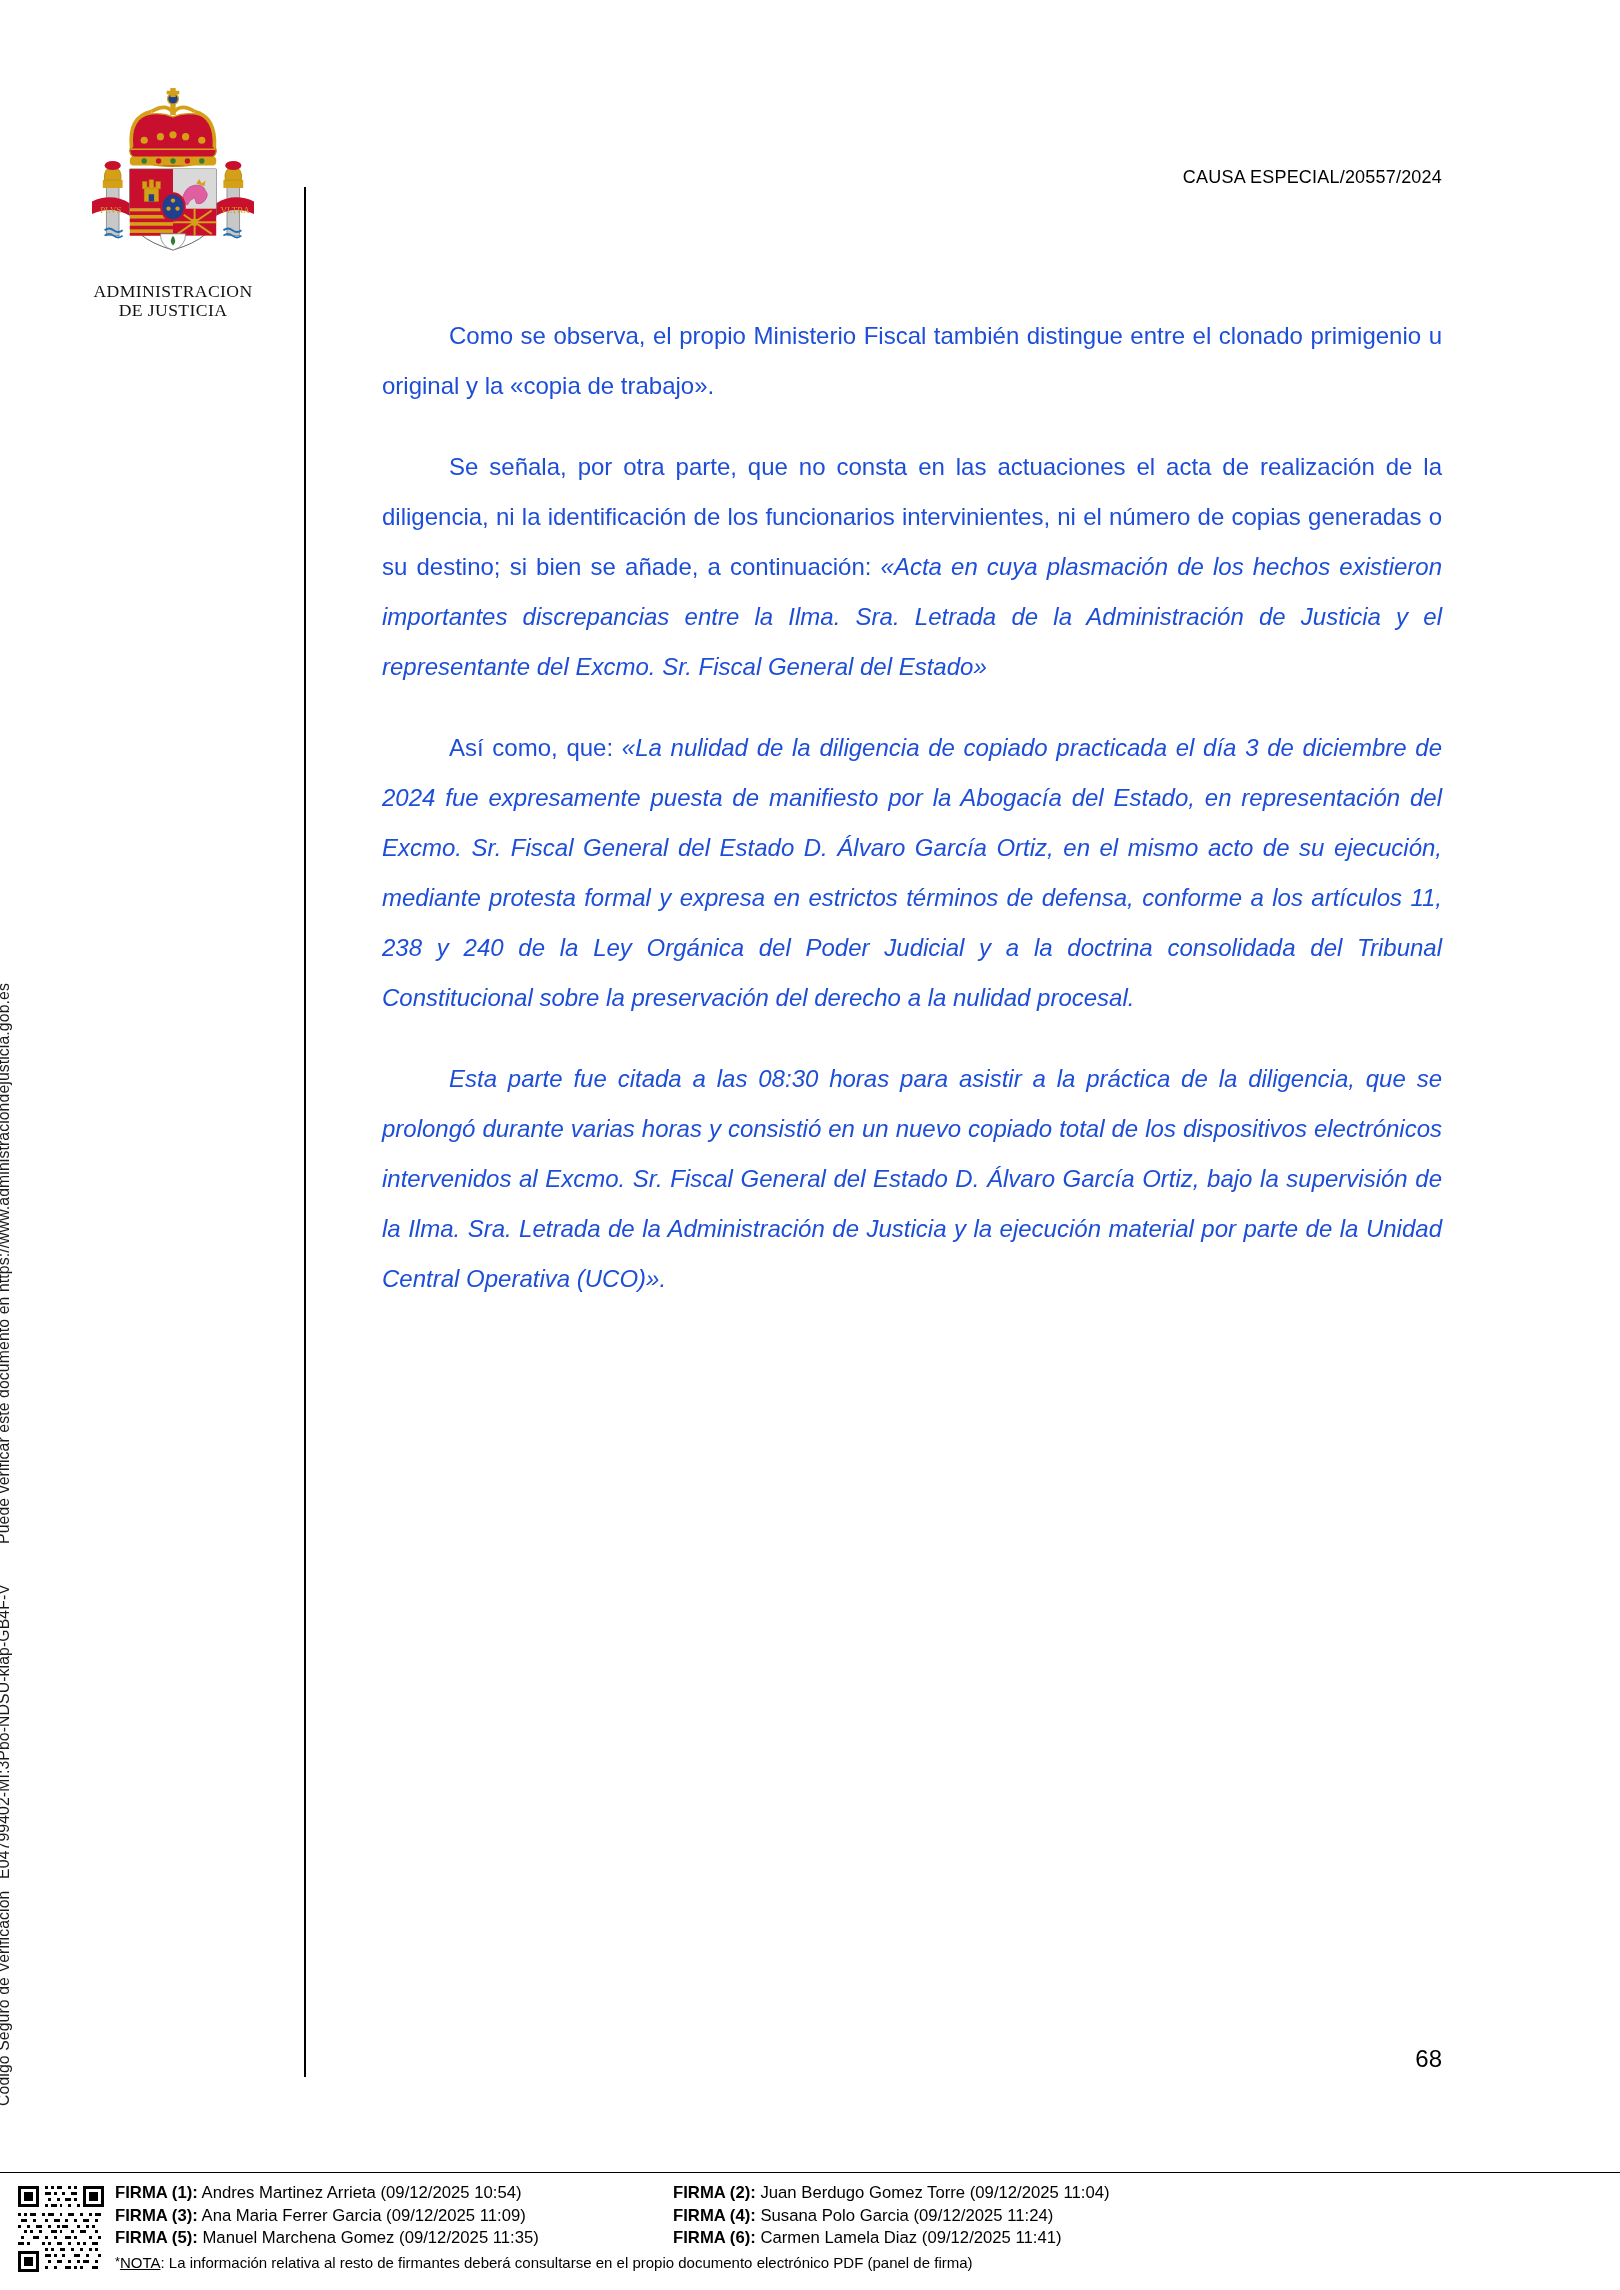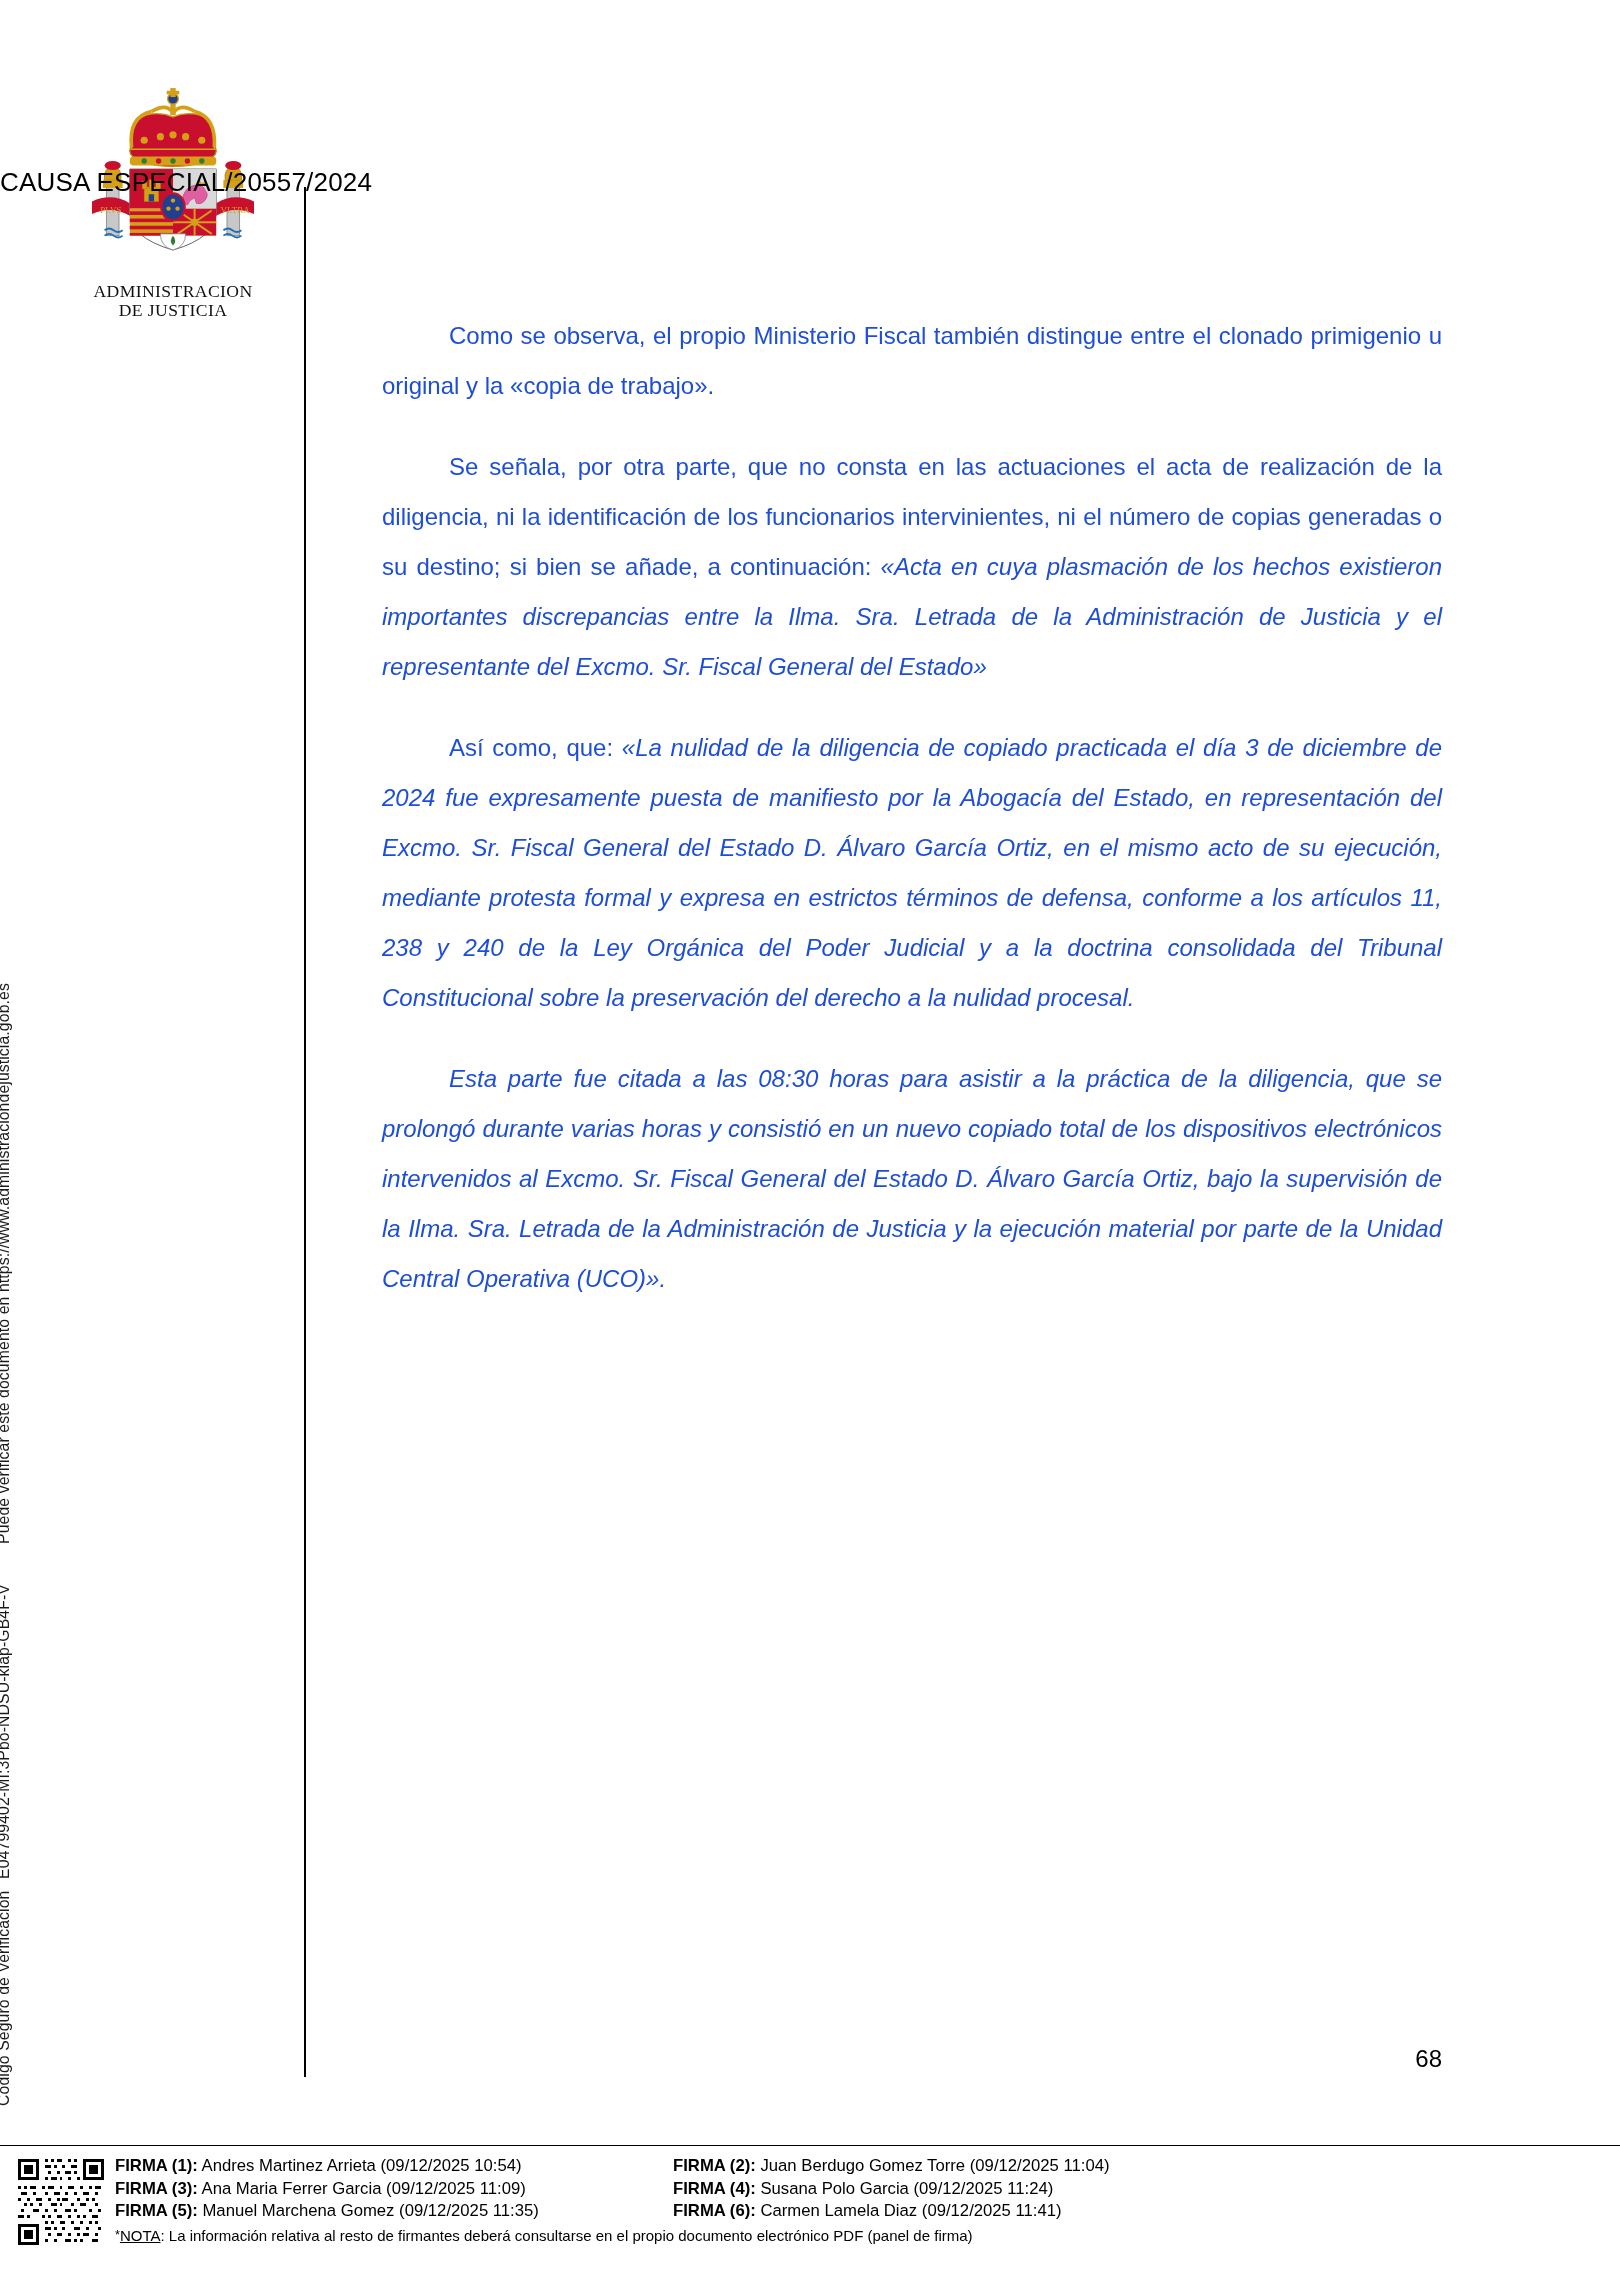--- a/index.html
+++ b/index.html
@@ -64,21 +64,22 @@
     height: 1890px;
     background: #000000;
   }
 
   
   .doc-header {
     position: absolute;
     left: 0;
     top: 167px;
     width: 1442px;
-    font-size: 26px;
+    text-align: right;
+    font-size: 18px;
     letter-spacing: 0.2px;
   }
 
   
   .body-col {
     position: absolute;
     left: 382px;
     top: 311px;
     width: 1060px;
   }
@@ -104,21 +105,21 @@
     text-align: right;
     font-size: 24px;
   }
 
   
   .footer {
     position: absolute;
     left: 0;
     bottom: 0;
     width: 1620px;
-    height: 146px;
+    height: 119px;
     border-top: 1.8px solid #000000;
     box-sizing: border-box;
   }
   .qr {
     position: absolute;
     left: 18px;
     top: 12.6px;
     width: 86px;
     height: 86px;
   }

